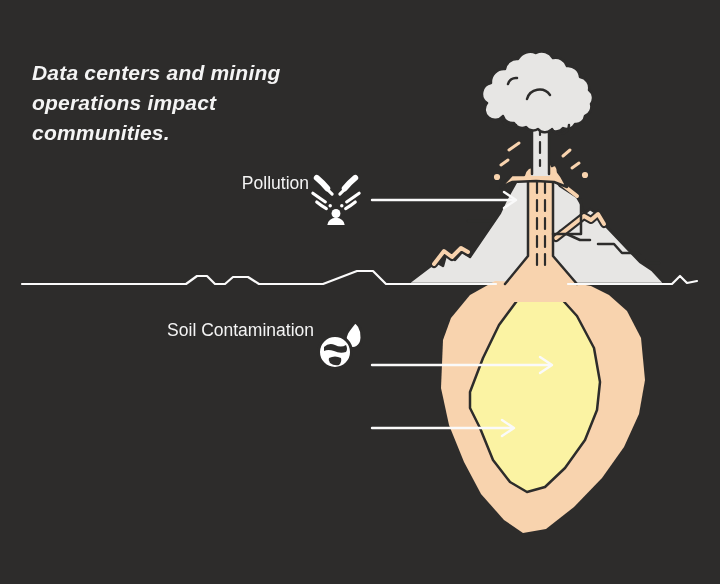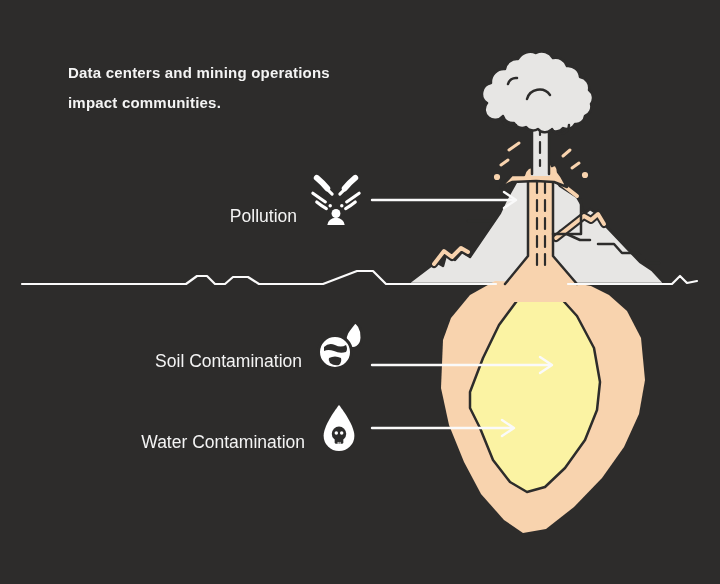--- a/index.html
+++ b/index.html
@@ -3,26 +3,27 @@
 <meta charset="utf-8">
 <style>
   html,body{margin:0;padding:0;}
   body{
     width:720px;height:584px;overflow:hidden;
     background:var(--bg,#2d2c2b);
     font-family:"Liberation Sans", sans-serif;
   }
   .canvas{position:relative;width:720px;height:584px;background:var(--bg,#2d2c2b);}
   .title{
-    position:absolute;left:68px;top:58px;width:300px;
-    color:var(--text,#f4f4f4);font-size:15px;font-weight:bold;line-height:30px;
+    position:absolute;left:32px;top:58px;width:300px;
+    color:var(--text,#f4f4f4);font-size:21px;font-weight:bold;line-height:30px;
     letter-spacing:.2px;
+    font-style:italic;
   }
   .label-row{
-    position:absolute;display:flex;align-items:flex-end;gap:12px;
+    position:absolute;display:flex;align-items:flex-start;
   }
   .label-text{
     color:var(--text,#f4f4f4);font-size:17.5px;white-space:nowrap;
   }
   .diagram{position:absolute;left:0;top:0;}
 
   
   .rock{fill:var(--rock,#e7e6e4);stroke:var(--ink,#2d2c2b);stroke-width:2.5;stroke-linejoin:round;}
   .rock-noline{fill:var(--rock,#e7e6e4);stroke:none;}
   .lava-fill{fill:var(--lava,#f8d3ae);stroke:none;}
@@ -160,26 +161,14 @@
   <div class="label-row" style="top:320px;right:354px;height:52px">
     <span class="label-text">Soil Contamination</span>
     <svg width="52" height="52" viewBox="0 0 52 52">
       <path class="white" stroke="var(--bg,#2d2c2b)" stroke-width="2.5" d="M41 2 C36 9 31 13 31.5 20 C32 27 38 30 43 27 C49 23.5 49 13 45 6 C44 4.5 42.5 3 41 2 Z"></path>
       <circle class="white" cx="21" cy="32" r="16.5" stroke="var(--bg,#2d2c2b)" stroke-width="3"></circle>
       <path class="inkfill" d="M10 27 Q15 22 21 25 Q27 28 32 25 Q34 29 32 32 Q26 34 20 31 Q14 29 10 31 Z"></path>
       <path class="inkfill" d="M15 38 Q21 35 27 38 Q28 42 25 45 Q20 46 16 43 Q14 40 15 38 Z"></path>
     </svg>
   </div>
 
-  <div class="label-row" style="top:403px;right:359px;height:50px">
-    <span class="label-text">Water Contamination</span>
-    <svg width="44" height="50" viewBox="0 0 44 52">
-      <path class="white" d="M22 2 C22 2 6 22 6 34 a16 16 0 0 0 32 0 C38 22 22 2 22 2 Z"></path>
-      <circle class="inkfill" cx="22" cy="32" r="7.5"></circle>
-      <rect class="inkfill" x="17.5" y="36" width="9" height="6.5" rx="1.5"></rect>
-      <circle class="white" cx="19.2" cy="31.2" r="1.8"></circle>
-      <circle class="white" cx="24.8" cy="31.2" r="1.8"></circle>
-      <rect class="white" x="20.6" y="40.5" width="1" height="2.4"></rect>
-      <rect class="white" x="22.6" y="40.5" width="1" height="2.4"></rect>
-    </svg>
-  </div>
 
 </div>
 
 </body></html>

